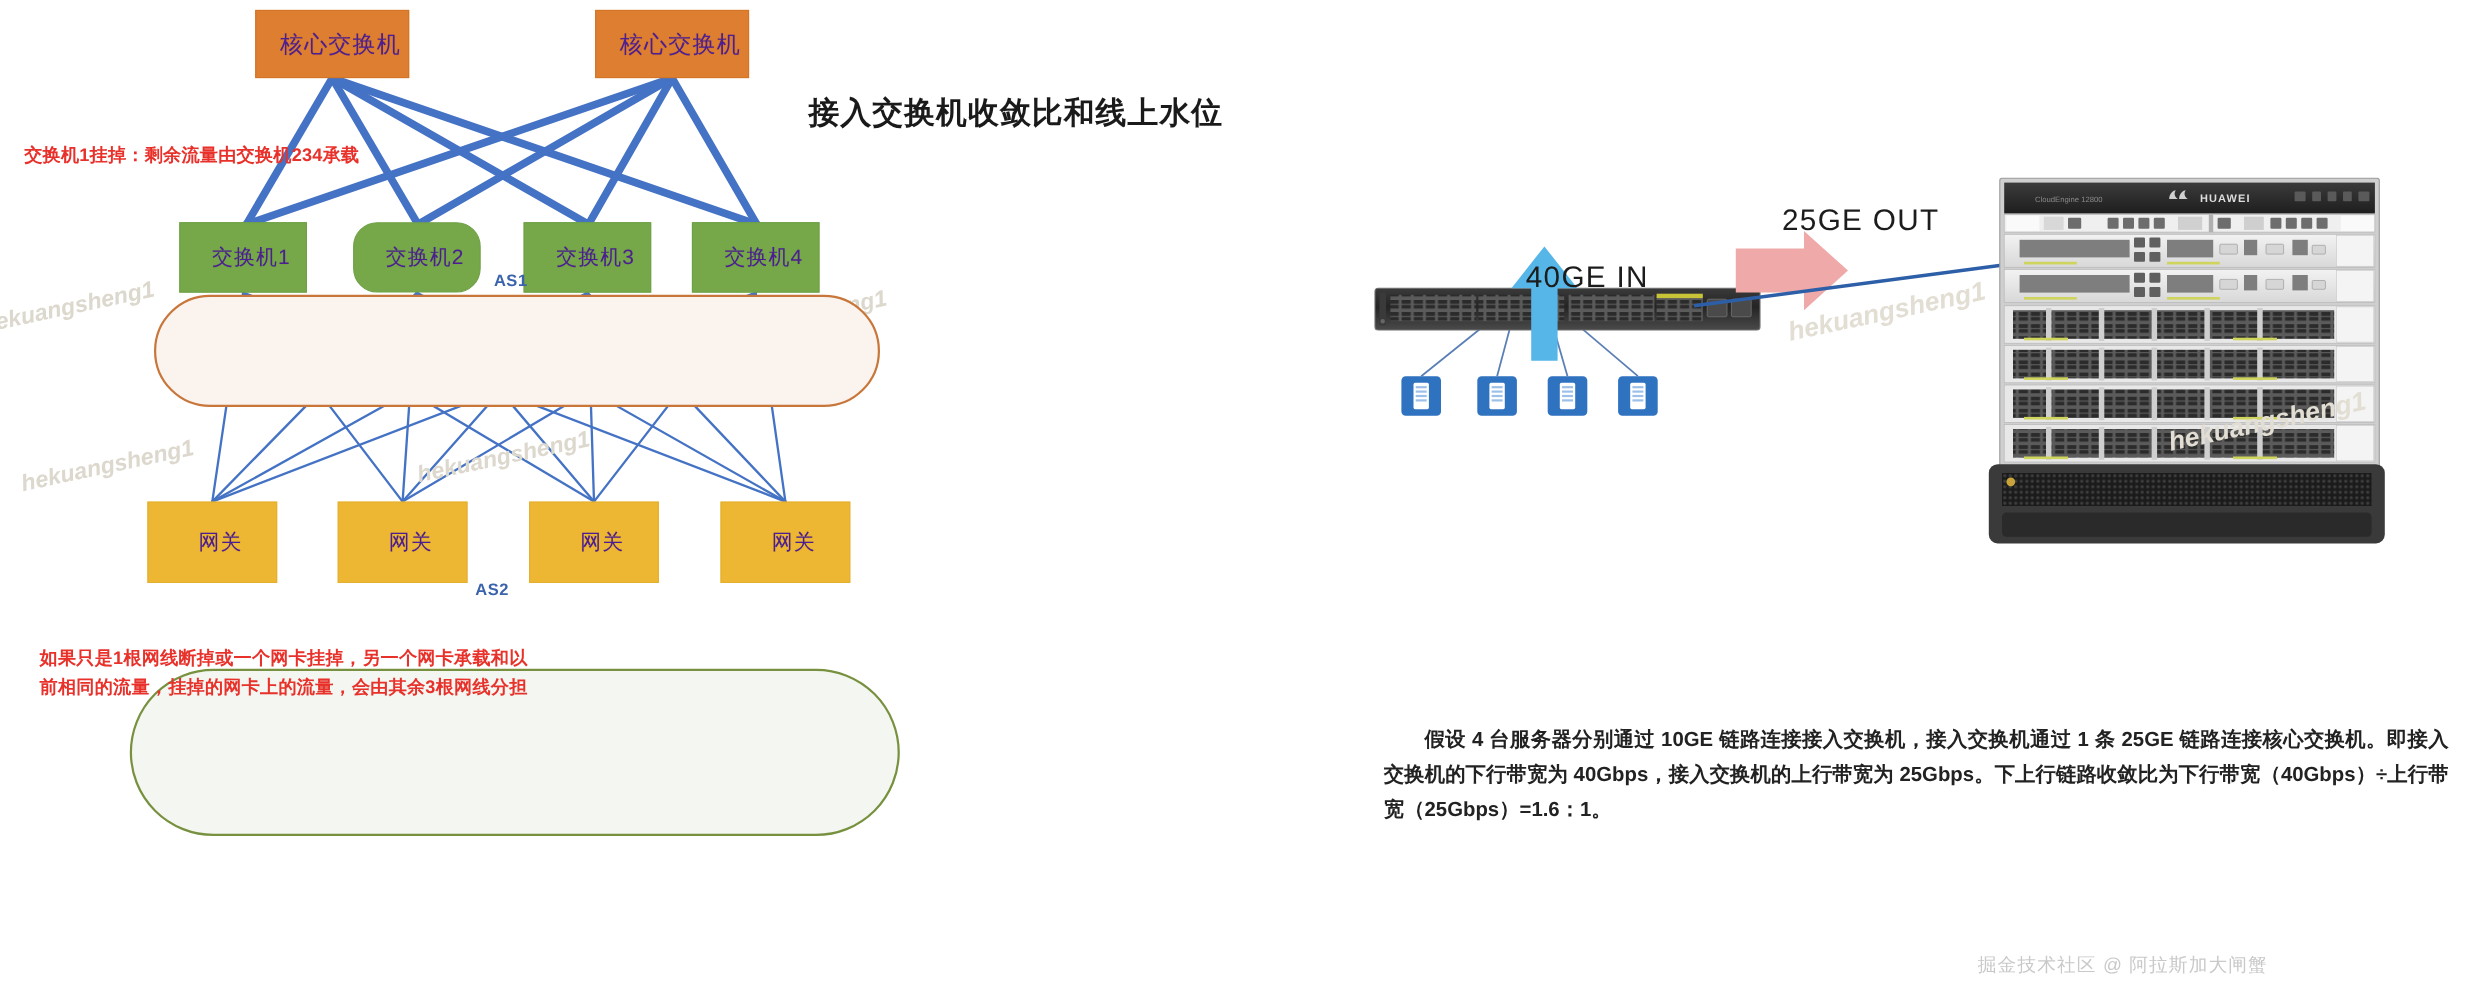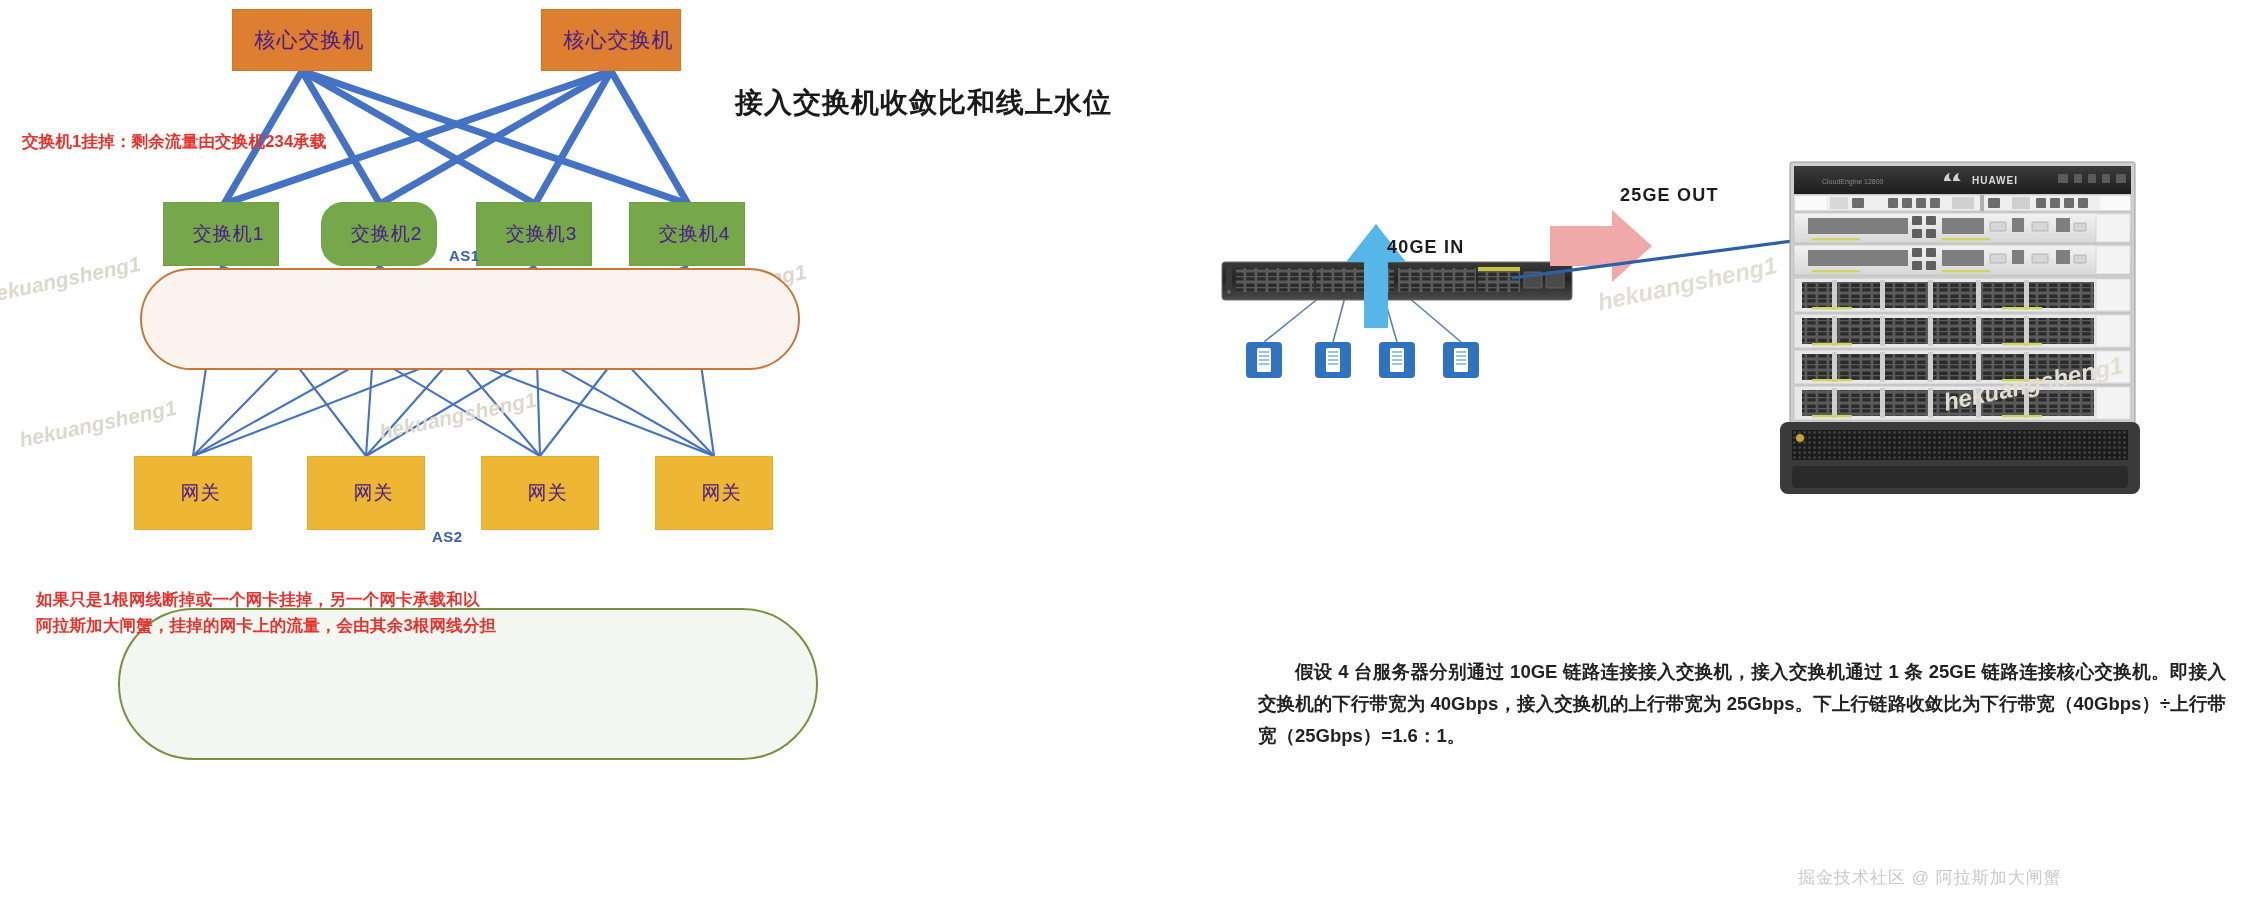--- a/index.html
+++ b/index.html
@@ -69,25 +69,25 @@
   }
 
   
   #right-panel{position:absolute;left:1130px;top:0;width:1112px;height:914px;}
   #right-title{
     position:absolute;left:735px;top:84px;
     font-size:28px;font-weight:700;color:#1a1a1a;
     letter-spacing:1px;white-space:nowrap;
   }
 
-  #figure-area{position:absolute;left:1212px;top:150px;width:950px;height:470px;}
+  #figure-area{position:absolute;left:1240px;top:150px;width:950px;height:470px;}
   #figure-svg{position:absolute;left:0;top:0;width:950px;height:470px;}
 
   .fig-label{
-    position:absolute;font-size:18px;font-weight:700;
+    position:absolute;font-size:27px;font-weight:400;
     color:#1c1c1c;letter-spacing:1.2px;white-space:nowrap;
   }
   #label-40ge{left:1387px;top:237px;}
   #label-25ge{left:1620px;top:185px;}
 
   #body-text{
     position:absolute;left:1242px;top:640px;width:1000px;
     font-size:18.5px;line-height:32px;color:#222222;
     text-align:justify;
   }
@@ -187,21 +187,21 @@
     </div>
     <div class="node-box gw-box" style="left:655px;top:456px;width:118px;height:74px;">
       <span>网关</span>
     </div>
 
     <div id="as1-label" class="as-label">AS1</div>
     <div id="as2-label" class="as-label">AS2</div>
 
     <div id="note-top" class="red-note">交换机1挂掉：剩余流量由交换机234承载</div>
     <div id="note-bottom" class="red-note">如果只是1根网线断掉或一个网卡挂掉，另一个网卡承载和以
-阿拉斯加大闸蟹，挂掉的网卡上的流量，会由其余3根网线分担</div>
+前相同的流量，挂掉的网卡上的流量，会由其余3根网线分担</div>
   </div>
 
   <div id="right-panel"></div>
 
   <div id="right-title">接入交换机收敛比和线上水位</div>
 
   <div id="figure-area">
     <svg id="figure-svg" viewBox="0 0 950 470" preserveAspectRatio="none">
       <defs>
         <linearGradient id="swGrad" x1="0" y1="0" x2="0" y2="1">

